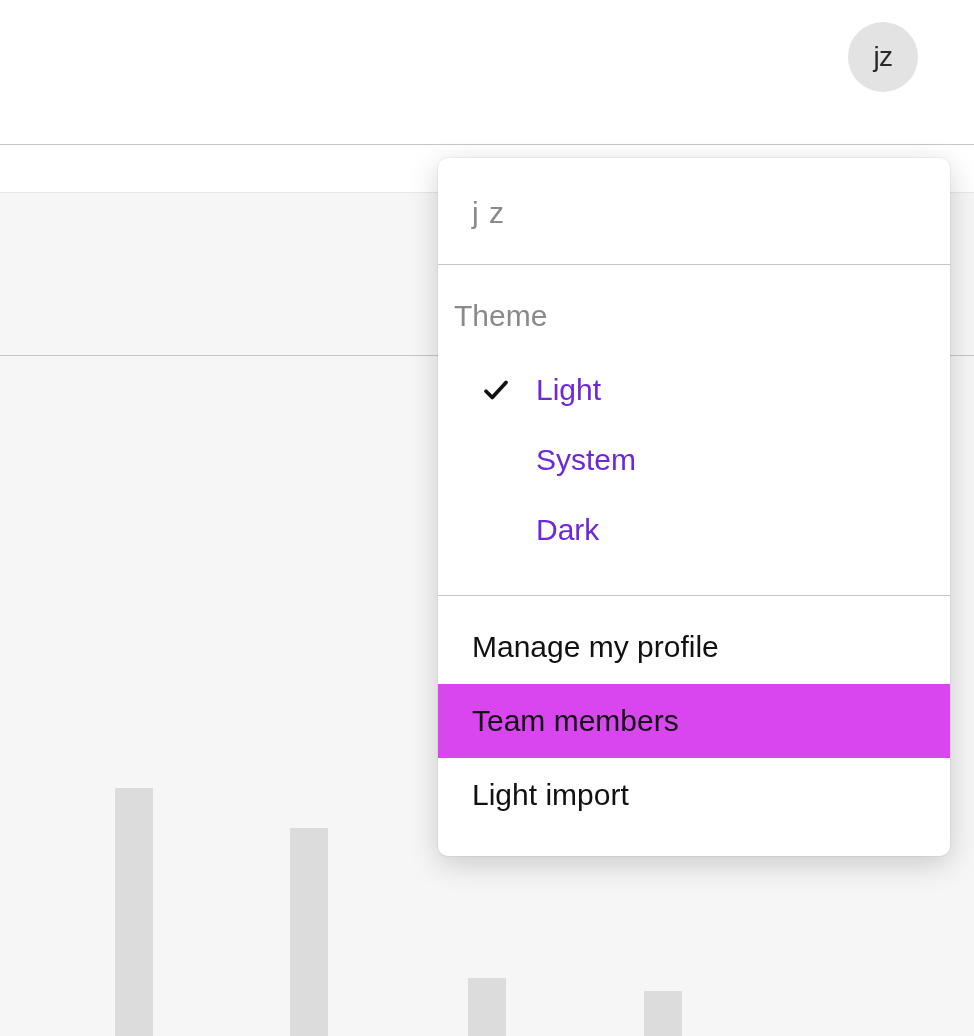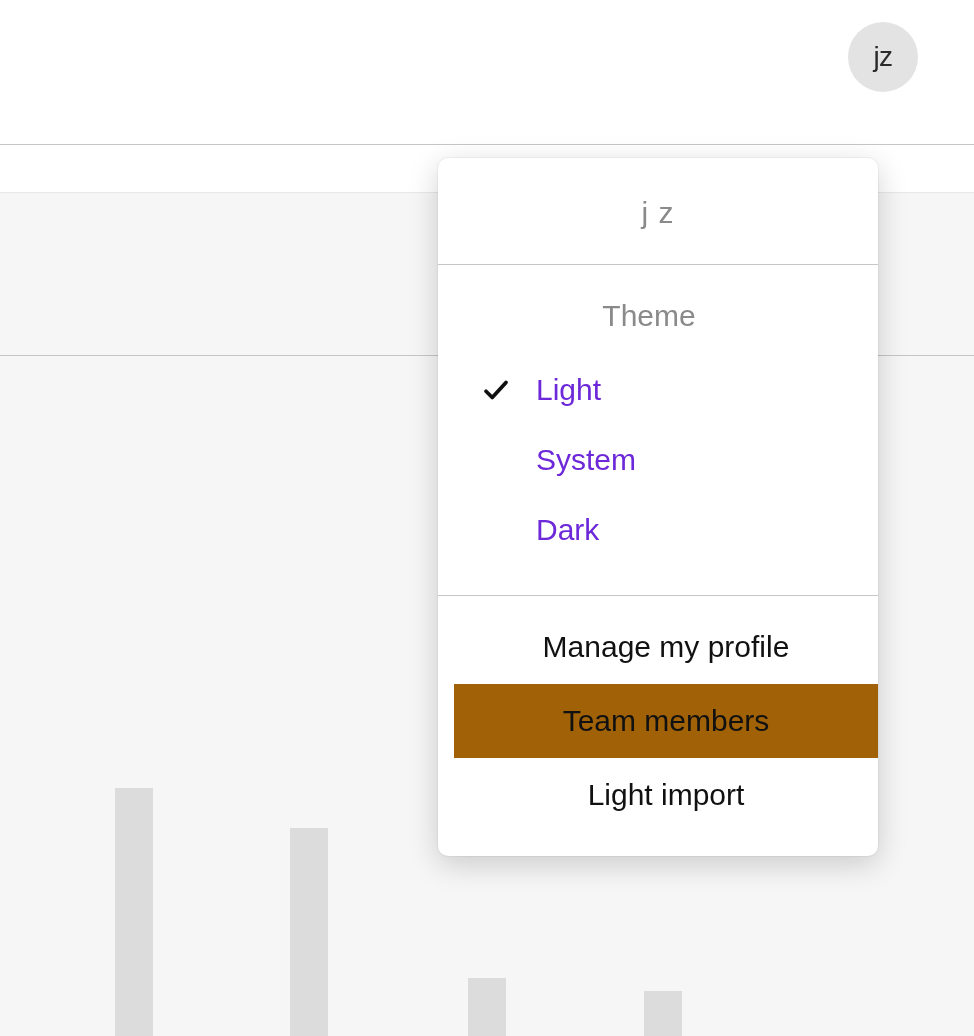--- a/index.html
+++ b/index.html
@@ -74,26 +74,25 @@
   .bar.b1 { left: 115px; height: 248px; }
   .bar.b2 { left: 290px; height: 208px; }
   .bar.b3 { left: 468px; height: 58px;  }
   .bar.b4 { left: 644px; height: 45px;  }
 
   
   .menu {
     position: absolute;
     top: 158px;
     left: 438px;
-    width: 440px;
+    width: 512px;
     background: #ffffff;
     border-radius: 10px;
     box-shadow: 0 8px 30px rgba(0,0,0,0.18), 0 0 0 1px rgba(0,0,0,0.04);
     overflow: hidden;
-    text-align: center;
   }
   .menu-header {
     padding: 38px 34px 34px 34px;
     font-size: 30px;
     color: #8a8a8a;
     letter-spacing: 1px;
     border-bottom: 1px solid #c6c6c6;
   }
   .section-label {
     padding: 34px 34px 14px 16px;
@@ -125,25 +124,24 @@
     width: 30px;
     height: 30px;
   }
   .menu-item {
     padding: 20px 34px 20px 34px;
     font-size: 30px;
     color: #111;
     cursor: pointer;
   }
   .menu-item.hovered {
-    background: #a16207;
+    background: #d946ef;
   }
   .menu-items {
     padding: 14px 0 24px 0;
-    margin-left: 16px;
   }
 </style>
 </head>
 <body>
 
 <div class="header">
   <div class="avatar">
     <span>jz</span>
   </div>
 </div>

